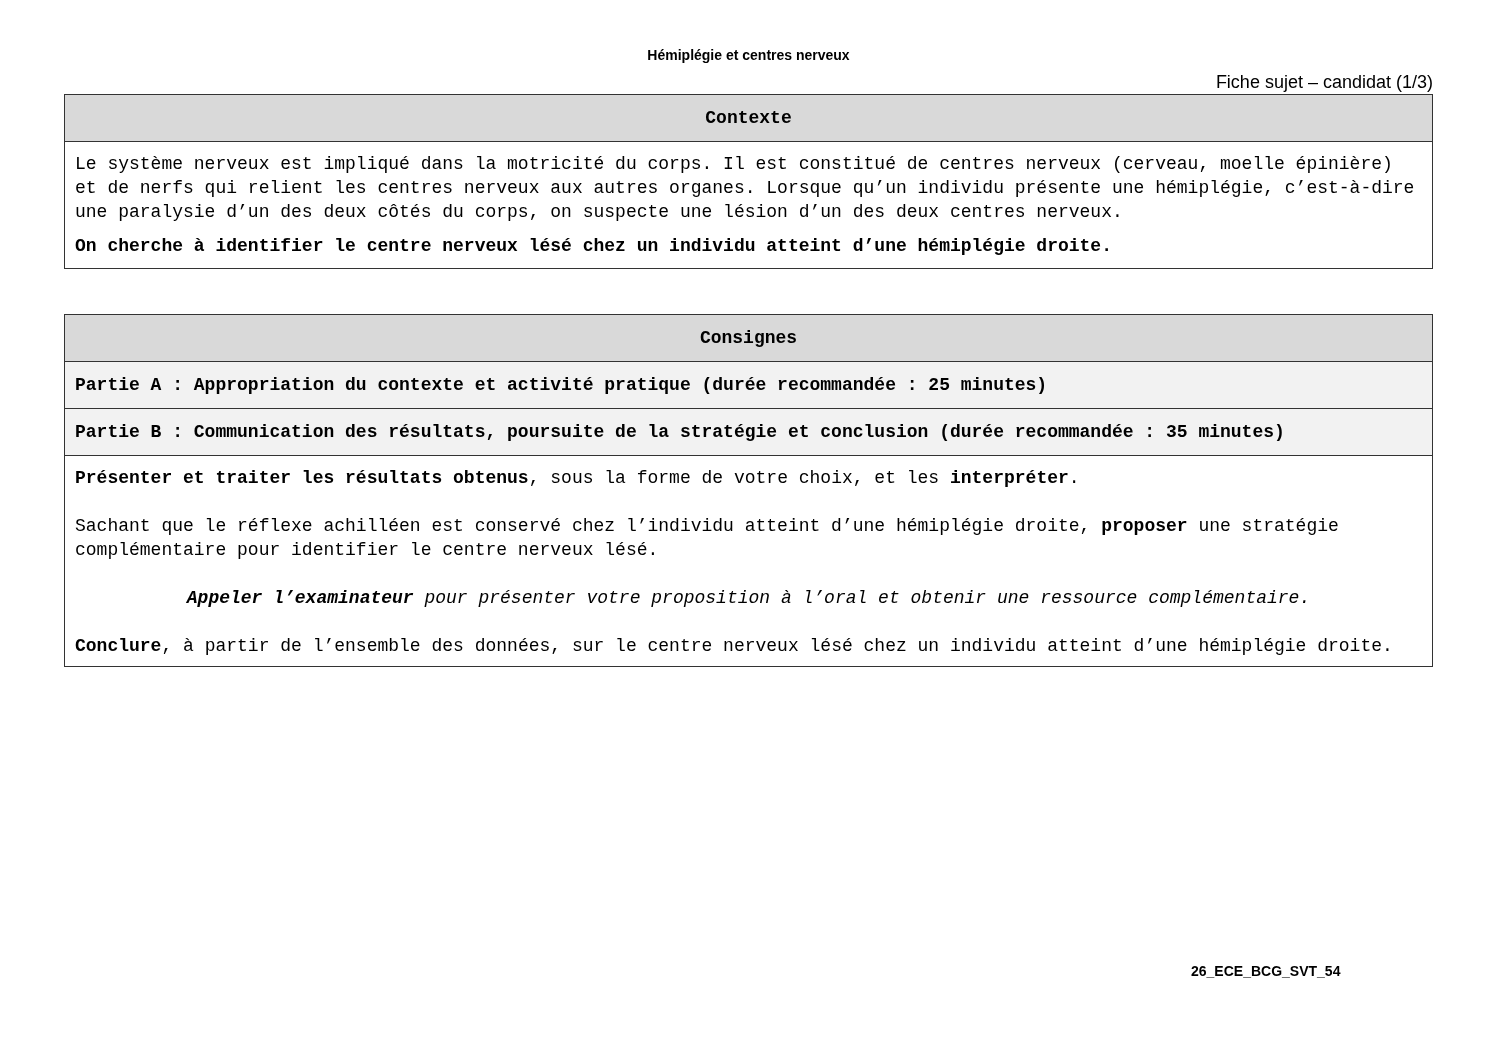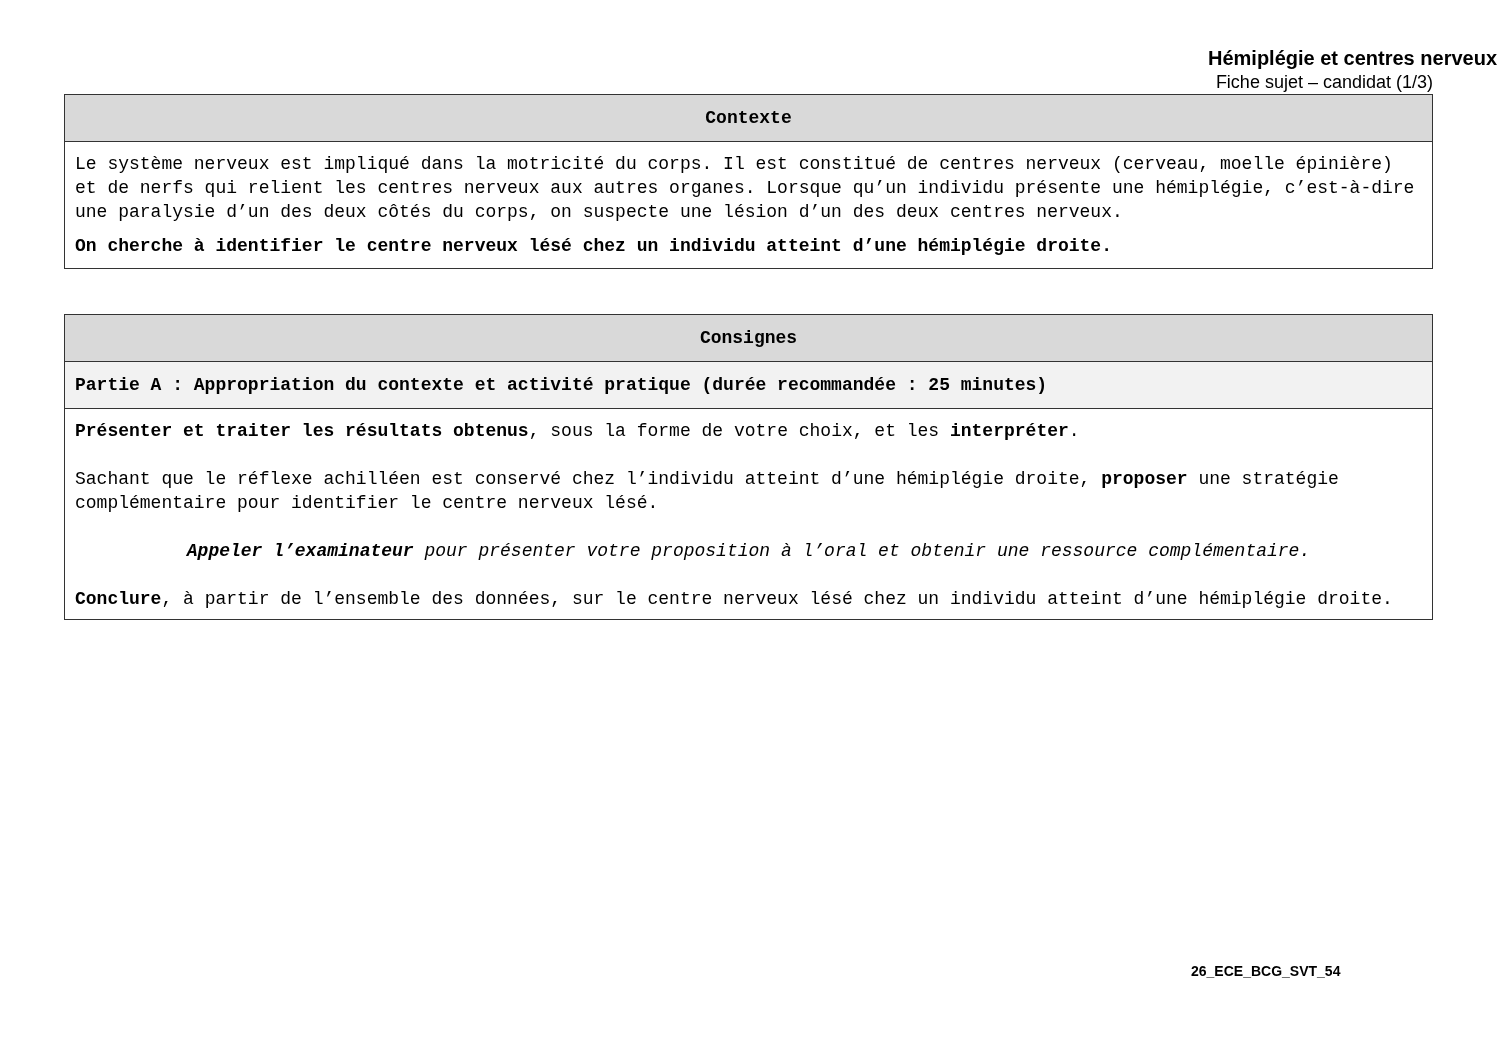--- a/index.html
+++ b/index.html
@@ -1,22 +1,22 @@
 <!DOCTYPE html>
 <html><head>
   <meta charset="utf-8">
   <style>
     html, body { margin: 0; padding: 0; background: #ffffff; }
     body {
       width: 1497px; height: 1058px; position: relative; overflow: hidden;
       font-family: "Liberation Sans", sans-serif; color: #000;
     }
     .doc-title {
-      position: absolute; top: 47px; left: 0; width: 1497px; text-align: right;
-      font-weight: bold; font-size: 20px;
+      position: absolute; top: 47px; left: 0; width: 1497px; text-align: center;
+      font-weight: bold; font-size: 14px;
     }
     .sheet-label {
       position: absolute; top: 72px; right: 64px; font-size: 18px;
     }
     table.box {
       position: absolute; left: 64px; width: 1369px; border-collapse: collapse;
       font-size: 18px; line-height: 24px;
     }
     table.box td { border: 1.5px solid #333; padding: 0 10px; vertical-align: top; font-family: Liberation Mono, monospace; }
     td.hdr { background: #d9d9d9; text-align: center; font-weight: bold; height: 46px; vertical-align: middle !important; }
@@ -56,20 +56,23 @@
 
 <table class="box" id="consignes">
   <tbody>
       <tr>
     <td class="hdr">Consignes</td>
   </tr>
   <tr>
     <td class="part">Partie A : Appropriation du contexte et activité pratique (durée recommandée : 25 minutes)</td>
   </tr>
   <tr>
+    <td class="part">Partie B : Communication des résultats, poursuite de la stratégie et conclusion (durée recommandée : 35 minutes)</td>
+  </tr>
+  <tr>
     <td class="body-cell">
       <p><b>Présenter et traiter les résultats obtenus</b><span>, sous la forme de votre choix, et les </span><b>interpréter</b><span>.</span></p>
       <p><span>Sachant que le réflexe achilléen est conservé chez l’individu atteint d’une hémiplégie droite, </span><b>proposer</b><span> une stratégie complémentaire pour identifier le centre nerveux lésé.</span></p>
       <p class="center"><b>Appeler l’examinateur</b><span> pour présenter votre proposition à l’oral et obtenir une ressource complémentaire.</span></p>
       <p><b>Conclure</b><span>, à partir de l’ensemble des données, sur le centre nerveux lésé chez un individu atteint d’une hémiplégie droite.</span></p>
     </td>
   </tr>
 </tbody>
   </table>
 

